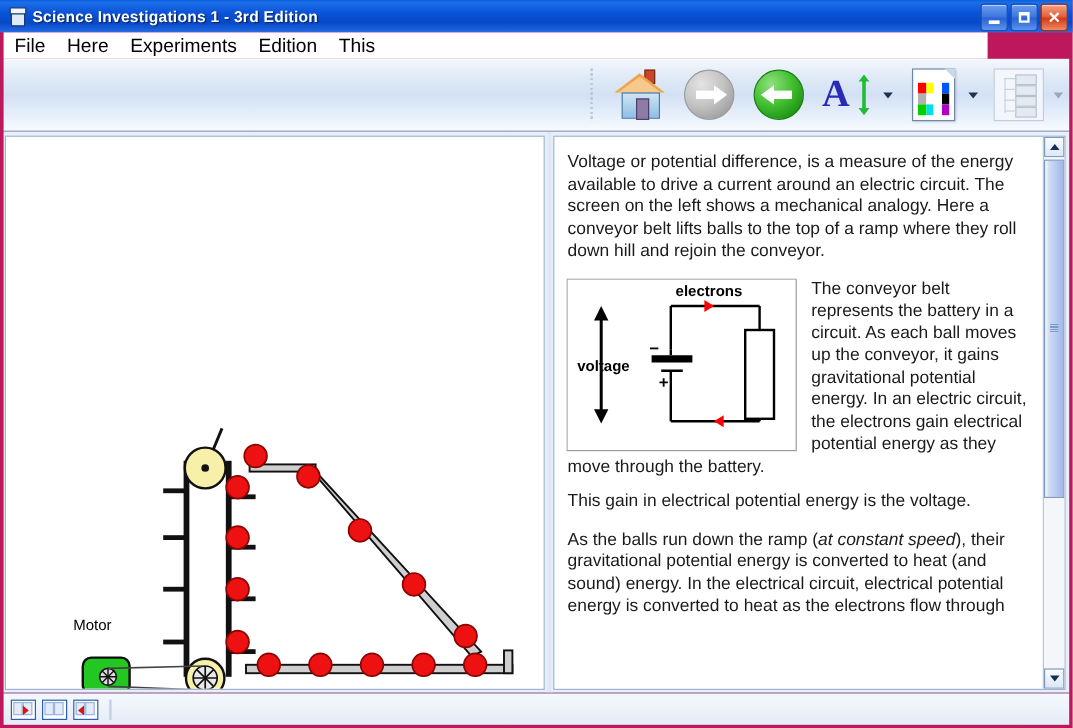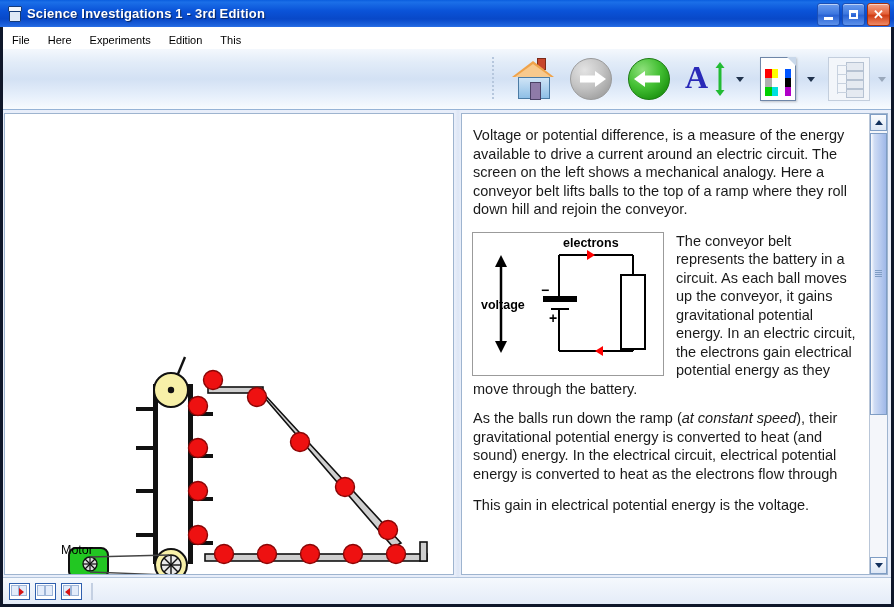--- a/index.html
+++ b/index.html
@@ -5,21 +5,21 @@
   html, body {
     margin: 0; padding: 0;
     width: 894px; height: 607px;
     overflow: hidden;
     font-family: "Liberation Sans", sans-serif;
     background: #ffffff;
   }
   #app {
     position: relative;
     width: 894px; height: 607px;
-    background: #0f172a;
+    background: #be185d;
     box-sizing: border-box;
     overflow: hidden;
   }
 
   
   .titlebar {
     position: absolute; left: 0; top: 0; width: 894px; height: 27px;
     background: linear-gradient(to bottom,
         #0b5ede 0%, #1b6fe8 8%, #0a53d8 40%, #0848c8 70%, #1e63dd 94%, #2b6fe6 100%);
     display: flex; align-items: center;
@@ -57,23 +57,23 @@
   .wbtn.close {
     background: linear-gradient(to bottom,#f2a38a 0%, #e4643c 45%, #cf3d15 55%, #f08a65 100%);
     border-color: #a5300d;
   }
   .glyph-min { width: 9px; height: 3px; background: #fff; margin-top: 7px; }
   .glyph-max { width: 9px; height: 9px; border: 2px solid #fff; border-top-width: 3px; box-sizing: border-box; }
   .glyph-close { font-size: 13px; line-height: 13px; font-family: "Liberation Sans", sans-serif; }
 
   
   .menubar {
-    position: absolute; left: 3px; top: 27px; width: 888px; height: 22px;
-    background: #ffffff; display: flex; align-items: flex-end;
-    font-size: 11px; color: #000;
+    position: absolute; left: 3px; top: 27px; width: 820px; height: 22px;
+    background: #ffffff; display: flex; align-items: flex-start;
+    font-size: 16px; color: #000;
   }
   .menuitem { padding: 3px 9px; cursor: default; white-space: nowrap; }
 
   
   .toolbar {
     position: absolute; left: 3px; top: 49px; width: 888px; height: 60px;
     background: linear-gradient(to bottom, #f4f8fd 0%, #e2ecf8 22%, #d3e1f4 50%, #e6effb 78%, #f8fbfe 100%);
     border-bottom: 1px solid #96b3d6;
     display: flex; align-items: center; justify-content: flex-end;
   }
@@ -257,21 +257,21 @@
     width: 19px; height: 15px; border: 1px solid #2e5fae; background: #ffffff;
     display: flex; align-items: center; justify-content: center; position: relative;
   }
   .sbtn .pane { position: absolute; top: 1px; height: 11px; background: #e3ecfa; border: 1px solid #9fb6d8; box-sizing: border-box; }
   .sbtn .ar { position: absolute; width: 0; height: 0; top: 4px; }
   .status-sep { width: 2px; height: 17px; margin-left: 4px; background: #c4d0e2; }
 
   
   .stage { position: absolute; left: 0; top: 0; width: 448px; height: 460px; }
   .motor-label {
-    position: absolute; left: 56px; top: 429px; font-size: 12.5px; color: #000;
+    position: absolute; left: 56px; top: 400px; font-size: 12.5px; color: #000;
   }
 </style>
 </head>
 <body>
 
 <div id="app">
 
   <div class="titlebar">
     <div class="title-icon">
       <div class="tbox"></div>
@@ -496,23 +496,23 @@
               <line x1="28" y1="32" x2="28" y2="110" stroke="#000" stroke-width="2.5"></line>
               <polygon points="28,22 22,34 34,34" fill="#000"></polygon>
               <polygon points="28,120 22,108 34,108" fill="#000"></polygon>
 
               <text x="8" y="76" font-family="Liberation Sans, sans-serif" font-size="12.5" font-weight="bold" fill="#000">voltage</text>
             </svg>
           </div>
           <p class="tight">The conveyor belt represents the battery in a circuit. As each ball moves up the conveyor, it gains gravitational potential energy. In an electric circuit, the electrons gain electrical potential energy as they move through the battery.</p>
         </div>
 
+        <p>This gain in electrical potential energy is the voltage.</p>
+
         <p><span>As the balls run down the ramp (</span><em>at constant speed</em><span>), their gravitational potential energy is converted to heat (and sound) energy. In the electrical circuit, electrical potential energy is converted to heat as the electrons flow through</span></p>
-
-        <p>This gain in electrical potential energy is the voltage.</p>
       </div>
 
       <div class="vscroll">
         <div class="sb-btn sb-up">
             <div class="sb-arrow up"></div>
           </div>
         <div class="sb-track">
           <div class="sb-thumb">
               <div class="sb-grip"></div>
             </div>

